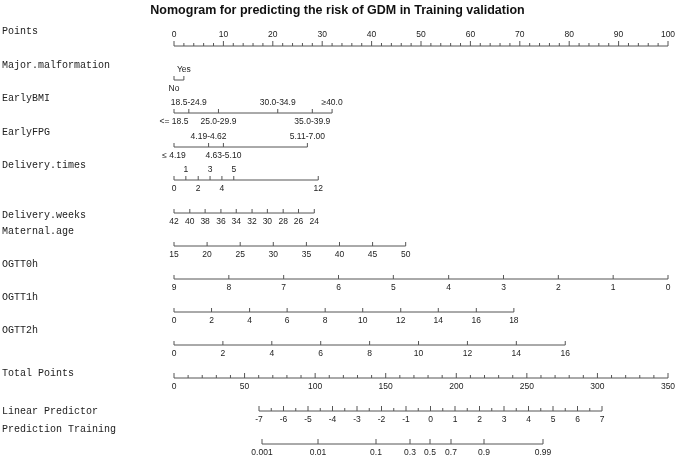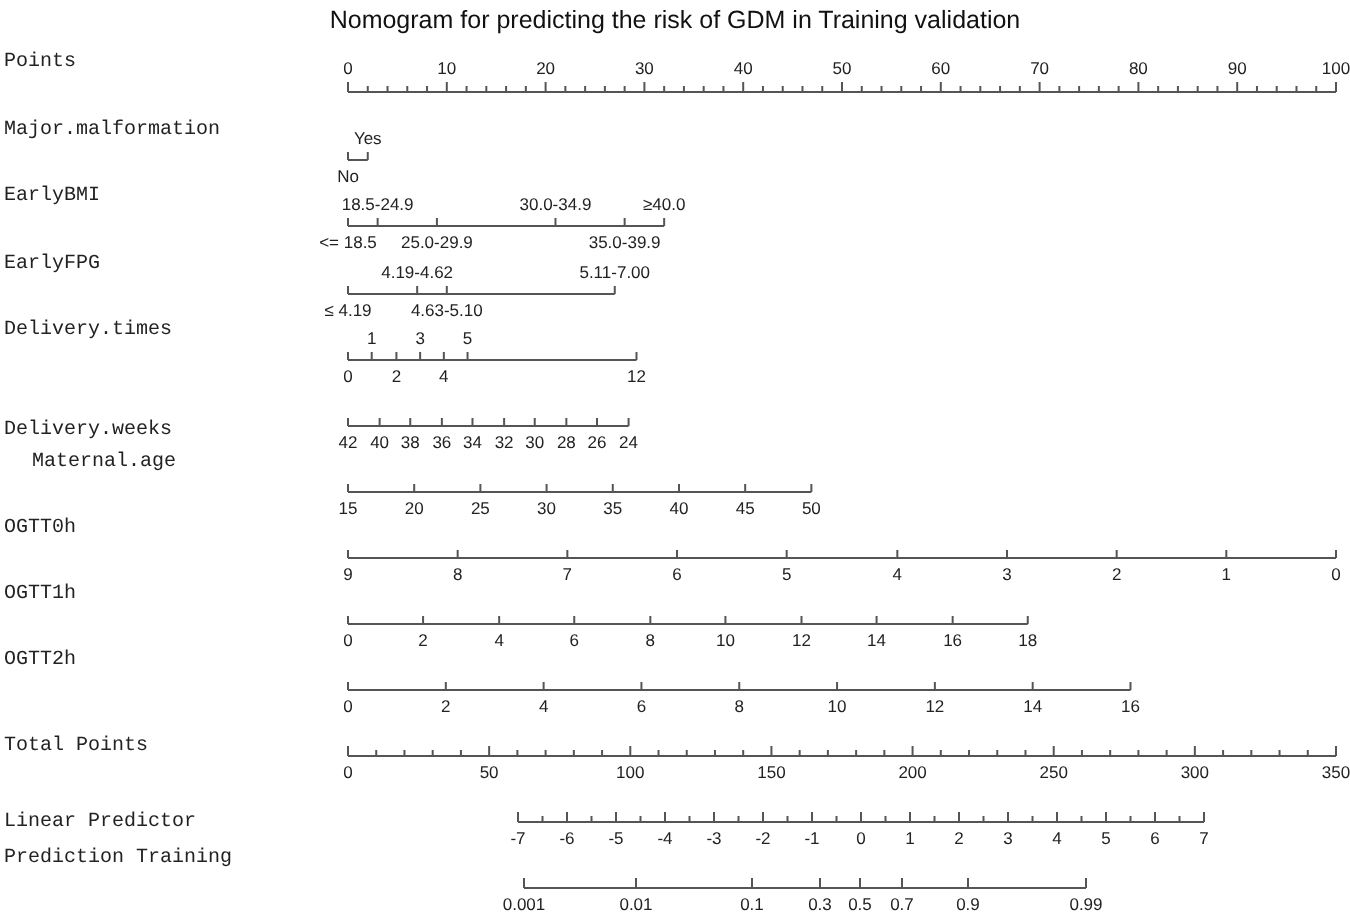--- a/index.html
+++ b/index.html
@@ -1,35 +1,35 @@
 <!DOCTYPE html>
 <html><head>
 <meta charset="utf-8">
 <style>
   html, body { margin:0; padding:0; background:#ffffff; }
   body { width:675px; height:459px; position:relative; overflow:hidden;
          font-family:"Liberation Sans", sans-serif; color:#222; }
   #title { position:absolute; left:0; width:675px; top:3px; text-align:center;
-           font-weight:normal; font-size:12.5px; color:#111; }
+           font-weight:bold; font-size:12.5px; color:#111; }
   .rowlabel { position:absolute; left:2px; font-size:10px; color:#222; white-space:nowrap;font-family:Liberation Mono, monospace; }
   svg { position:absolute; left:0; top:0; }
   svg text { font-family:"Liberation Sans", sans-serif; font-size:8.5px; fill:#222; }
 </style>
 </head>
 <body>
 
 <div id="title">Nomogram for predicting the risk of GDM in Training validation</div>
 <div id="labels">
     <div class="rowlabel" style="top: 26px;">Points</div>
     <div class="rowlabel" style="top: 60px;">Major.malformation</div>
     <div class="rowlabel" style="top: 93px;">EarlyBMI</div>
     <div class="rowlabel" style="top: 127px; text-align: right;">EarlyFPG</div>
     <div class="rowlabel" style="top: 160px;">Delivery.times</div>
     <div class="rowlabel" style="top: 210px;">Delivery.weeks</div>
-    <div class="rowlabel" style="top: 226px; margin-left: 14px;">Maternal.age</div>
+    <div class="rowlabel" style="top: 226px;">Maternal.age</div>
     <div class="rowlabel" style="top: 259px;">OGTT0h</div>
     <div class="rowlabel" style="top: 292px; text-align: center;">OGTT1h</div>
     <div class="rowlabel" style="top: 325px;">OGTT2h</div>
     <div class="rowlabel" style="top: 368px;">Total Points</div>
     <div class="rowlabel" style="top: 406px;">Linear Predictor</div>
     <div class="rowlabel" style="top: 424px;">Prediction Training</div>
   </div>
 <svg id="plot" width="675" height="459" xmlns="http://www.w3.org/2000/svg">
     <line x1="174" y1="46" x2="668" y2="46" stroke="#555" stroke-width="1"></line>
     <line x1="174" y1="46" x2="174" y2="41" stroke="#555" stroke-width="1"></line>

